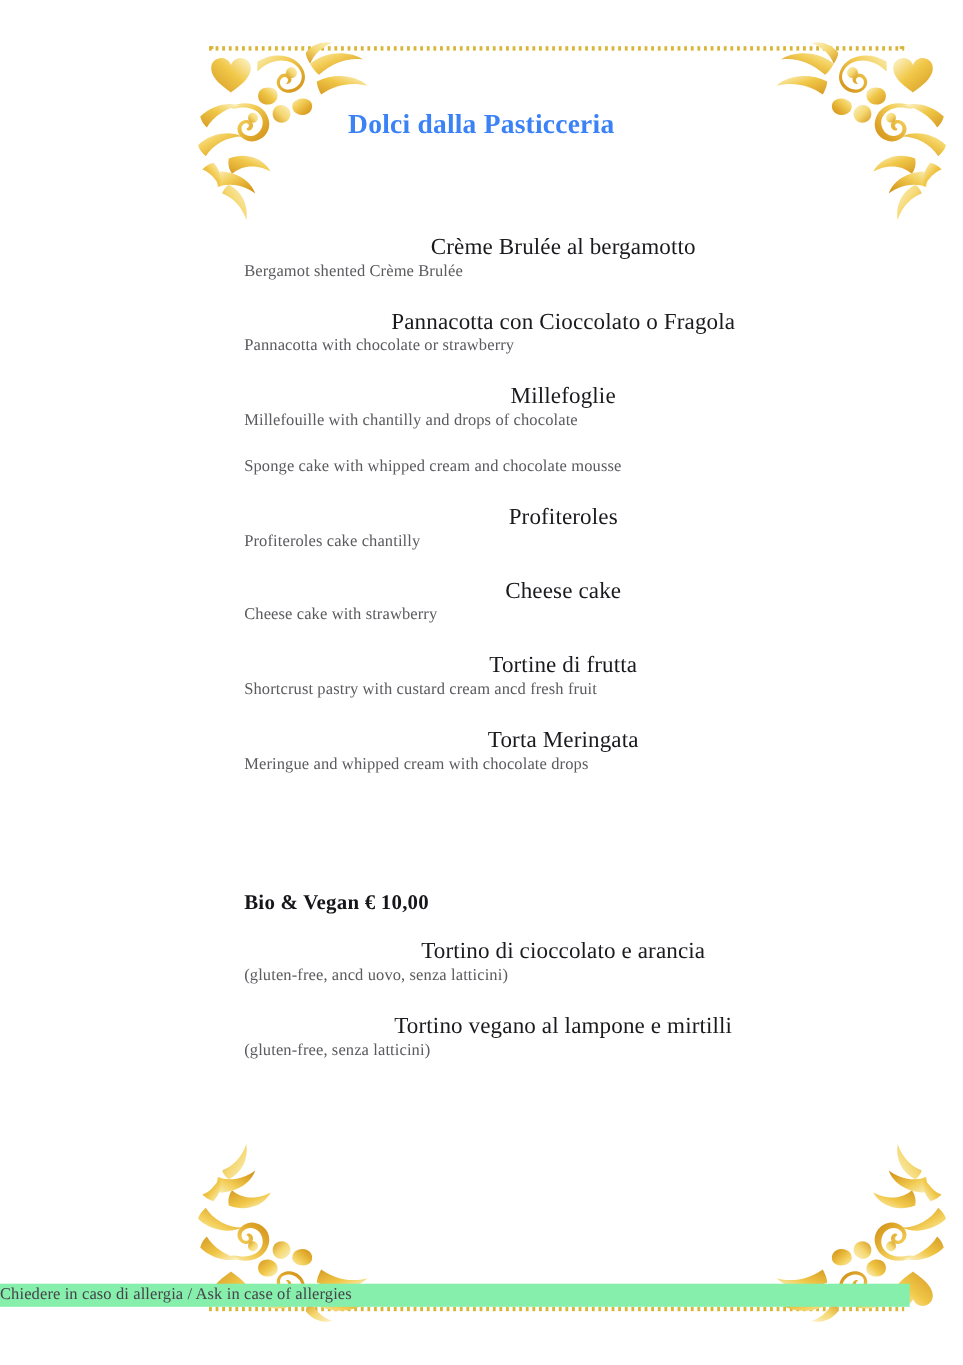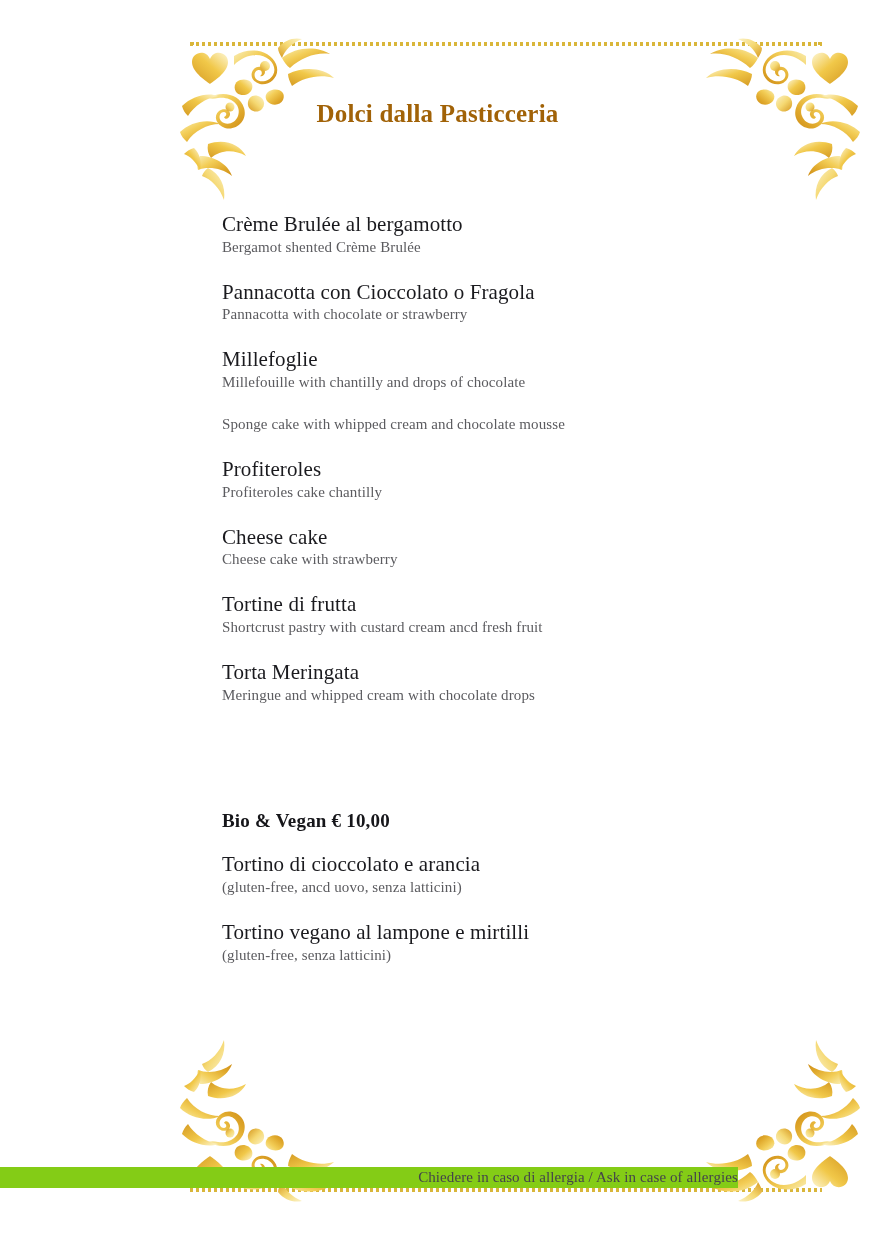--- a/index.html
+++ b/index.html
@@ -60,38 +60,39 @@
 
   
   .page-title {
     position: absolute;
     left: 0;
     top: 100px;
     width: 875px;
     text-align: center;
     font-size: 25px;
     font-weight: bold;
-    color: #a16207;
+    color: #3b82f6;
     letter-spacing: 0.2px;
   }
 
   .menu-body {
     position: absolute;
     left: 222px;
     top: 212px;
     width: 580px;
   }
 
   .menu-item { margin-bottom: 23px; }
 
   .item-name {
     font-size: 21px;
     color: #1a1a1e;
     line-height: 1.18;
     letter-spacing: 0.1px;
+    text-align: center;
   }
   .item-desc {
     font-size: 15px;
     color: #5b5b5f;
     line-height: 1.26;
     margin-top: 1px;
     letter-spacing: 0.1px;
   }
 
   .section-heading {
@@ -100,25 +101,25 @@
     color: #16161a;
     margin-top: 106px;
     margin-bottom: 20px;
     letter-spacing: 0.2px;
   }
 
   .footer-note {
     position: absolute;
     left: 0;
     top: 1167px;
-    width: 738px;
-    text-align: right;
+    width: 827px;
+    text-align: left;
     font-size: 15px;
     color: #44444a;
-    background: #84cc16;
+    background: #86efac;
     padding: 2px 0;
     letter-spacing: 0.1px;
   }
 </style>
 </head>
 <body>
 
 <div class="frame">
   <div class="dot-line dot-h dot-top"></div>
   <div class="dot-line dot-h dot-bottom"></div>

